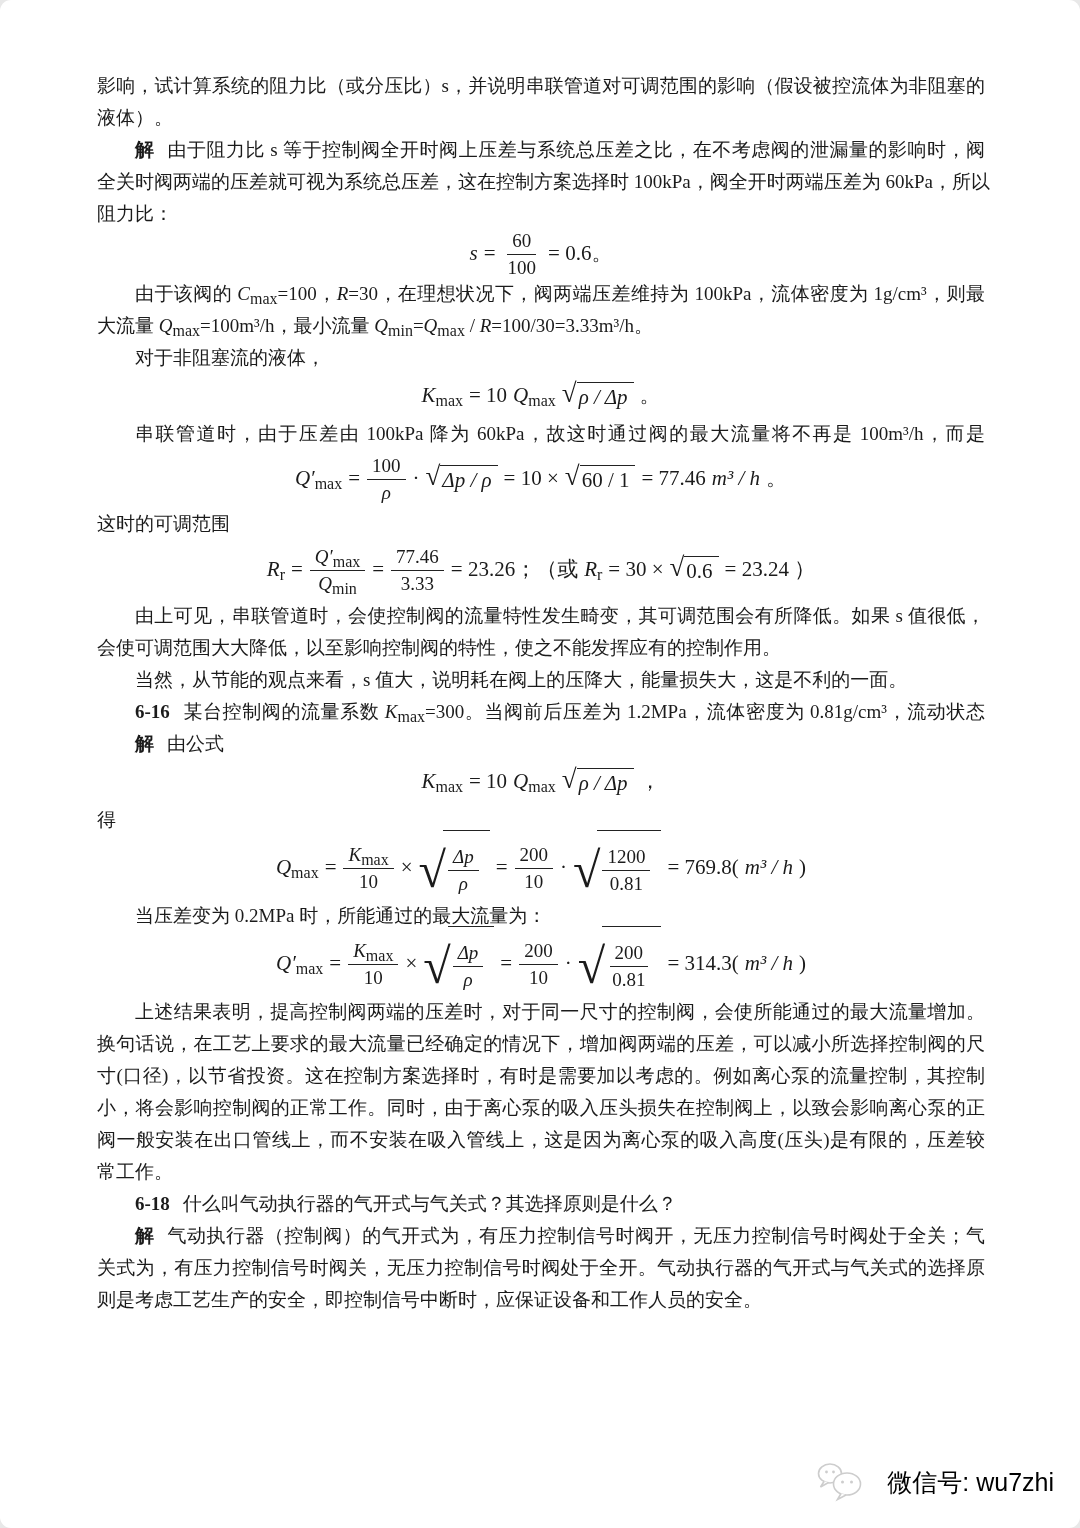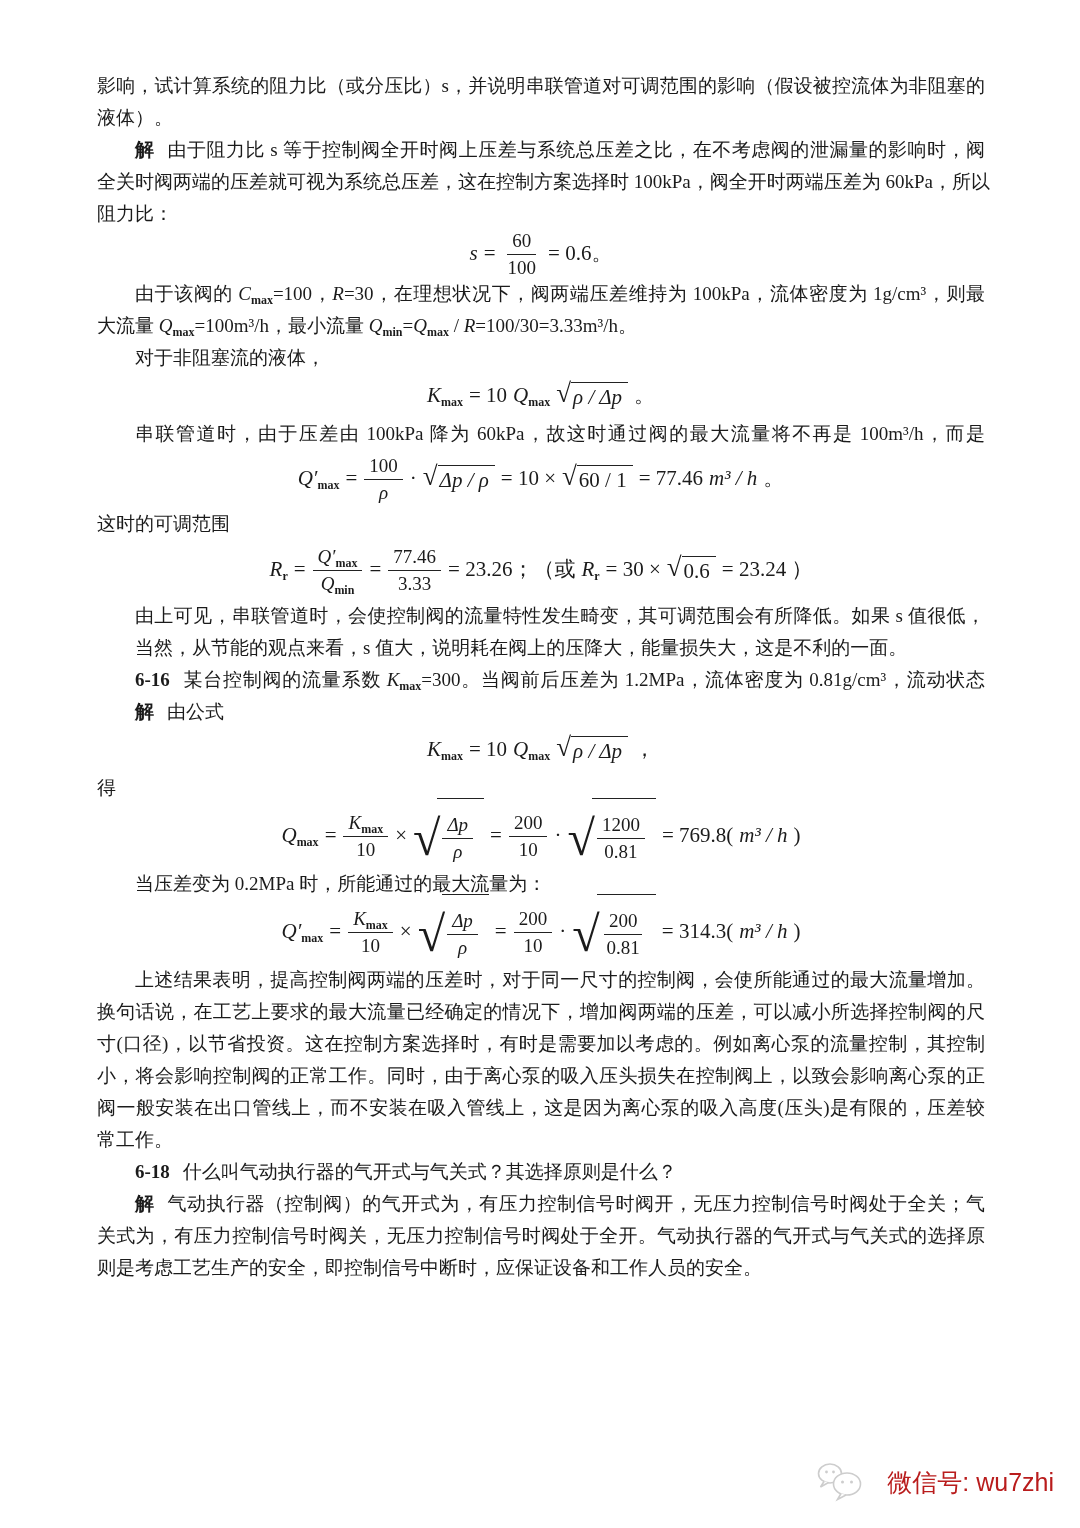--- a/index.html
+++ b/index.html
@@ -1,43 +1,43 @@
 <!DOCTYPE html>
 <html><head>
 <meta charset="utf-8">
 <style>
   html,body{margin:0;padding:0;background:#e8e8e8;}
   .page{position:relative;width:1080px;height:1528px;background:#ffffff;
-        font-family:"Liberation Serif","DejaVu Serif",serif;color:#1b1b1b;overflow:hidden;}
+        font-family:"Liberation Serif","DejaVu Serif",serif;color:#1b1b1b;overflow:hidden;border-radius:11px;}
   .content{position:absolute;left:97px;top:70px;width:888px;font-size:19px;line-height:32px;}
   .ln{text-align:justify;text-align-last:justify;text-justify:inter-ideograph;white-space:nowrap;}
   .ln.last{text-align-last:left;}
   .ln.ind{text-indent:38px;}
   .lead{font-weight:bold;margin-right:13px;}
   i{font-style:italic;}
-  sub{font-size:12px;line-height:0;vertical-align:-4px;font-style:normal;font-weight:bold;}
+  sub{font-size:16px;line-height:0;vertical-align:-4px;font-style:normal;}
 
   
   .formula{display:flex;align-items:center;justify-content:center;font-size:21px;line-height:1.1;}
   .fh44{height:44px}.fh48{height:48px}.fh58{height:58px}.fh60{height:60px}.fh64{height:64px}
   .chunk{margin:0 3px;white-space:nowrap;}
   .it{font-style:italic;}
   .frac{display:inline-flex;flex-direction:column;align-items:center;margin:12px 4px;font-size:19px;line-height:1.15;}
   .frac .num{display:block;padding:0 5px 2px;border-bottom:1.5px solid #222;}
   .frac .den{display:block;padding:2px 5px 0;}
   .sqrt{display:inline-flex;align-items:flex-start;margin:0 3px;}
   .sqrt .rad{font-size:27px;line-height:23px;}
   .sqrt .inner{border-top:1.5px solid #222;padding:3px 6px 0 2px;}
   .bigsqrt{display:inline-flex;align-items:center;margin:0 3px;}
   .bigsqrt .rad{font-size:50px;line-height:46px;font-weight:300;transform:translateY(2px);margin-right:-3px;}
   .bigsqrt .inner{border-top:1.5px solid #222;padding:3px 7px 0 1px;}
 
   
   .watermark{position:absolute;right:26px;bottom:24px;display:flex;align-items:center;gap:21px;
-             color:#b91c1c;font-family:"Liberation Sans","DejaVu Sans",sans-serif;font-size:25px;}
+             color:#000000;font-family:"Liberation Sans","DejaVu Sans",sans-serif;font-size:25px;}
 </style>
 </head>
 <body>
 
 <div class="page">
   <div class="content">
 
     <div class="ln">影响，试计算系统的阻力比（或分压比）s，并说明串联管道对可调范围的影响（假设被控流体为非阻塞的</div>
     <div class="ln last">液体）。</div>
     <div class="ln ind"><span class="lead">解</span><span>由于阻力比 s 等于控制阀全开时阀上压差与系统总压差之比，在不考虑阀的泄漏量的影响时，阀</span></div>
@@ -111,20 +111,21 @@
       <span class="chunk"><i>R</i><sub>r</sub></span>
       <span class="chunk">= 30 ×</span>
       <span class="sqrt">
           <span class="rad">√</span>
           <span class="inner">0.6</span>
         </span>
       <span class="chunk">= 23.24 ）</span>
     </div>
 
     <div class="ln ind">由上可见，串联管道时，会使控制阀的流量特性发生畸变，其可调范围会有所降低。如果 s 值很低，</div>
+    <div class="ln last">会使可调范围大大降低，以至影响控制阀的特性，使之不能发挥应有的控制作用。</div>
     <div class="ln ind last">当然，从节能的观点来看，s 值大，说明耗在阀上的压降大，能量损失大，这是不利的一面。</div>
     <div class="ln ind"><span class="lead">6-16</span><span>某台控制阀的流量系数 </span><i>K</i><sub>max</sub><span>=300。当阀前后压差为 1.2MPa，流体密度为 0.81g/cm³，流动状态</span></div>
     <div class="ln ind last"><span class="lead">解</span><span>由公式</span></div>
 
     <div class="formula fh44">
       <span class="chunk"><i>K</i><sub>max</sub></span>
       <span class="chunk">= 10</span>
       <span class="chunk"><i>Q</i><sub>max</sub></span>
       <span class="sqrt">
           <span class="rad">√</span>

